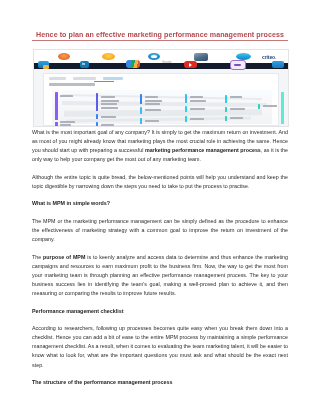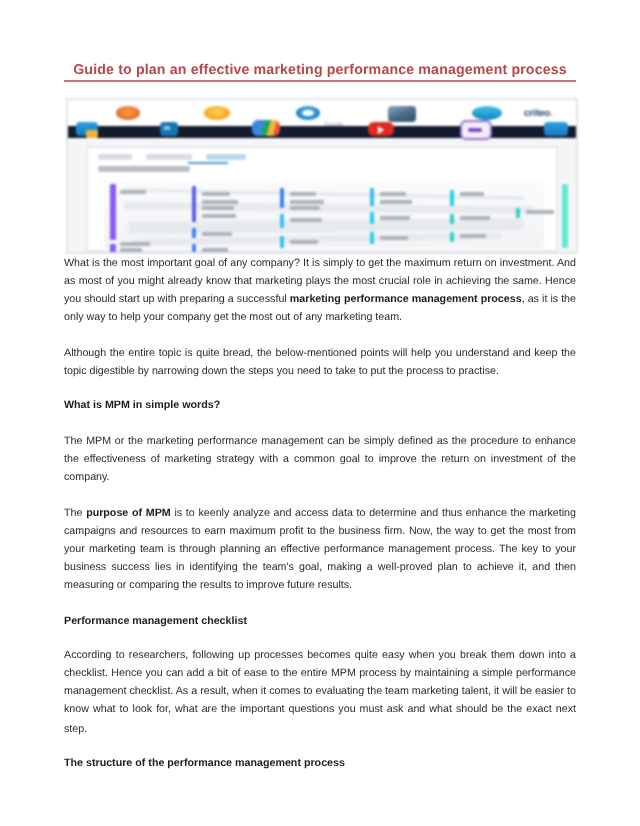--- a/index.html
+++ b/index.html
@@ -111,21 +111,21 @@
   }
   .body p{margin:0 0 8.6px 0;}
   .body p.h{font-weight:bold;margin-bottom:8.6px;}
   .body b{font-weight:bold;color:#1d1d1d;}
 </style>
 </head>
 <body>
 
 <div class="page">
 
-  <div class="doc-title">Guide to plan an effective marketing performance management process</div>
+  <div class="doc-title">Hence to plan an effective marketing performance management process</div>
 
   <div class="figure">
 
     <div class="logo-strip">
       <div class="logo l1"></div>
       <div class="logo l2"></div>
       <div class="logo l3">
           <div class="inner"></div>
         </div>
       <div class="logo l4"></div>

